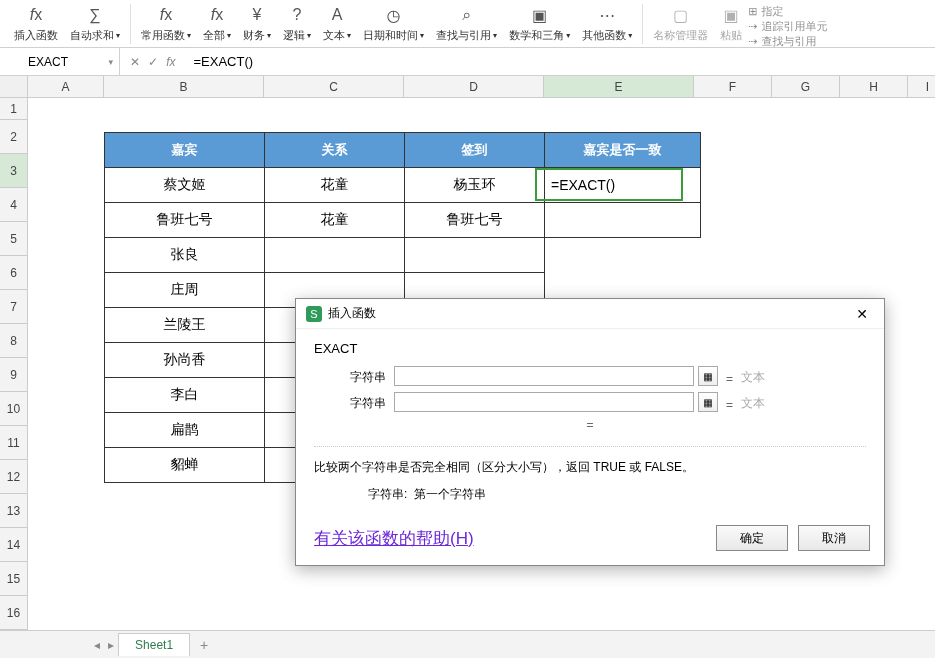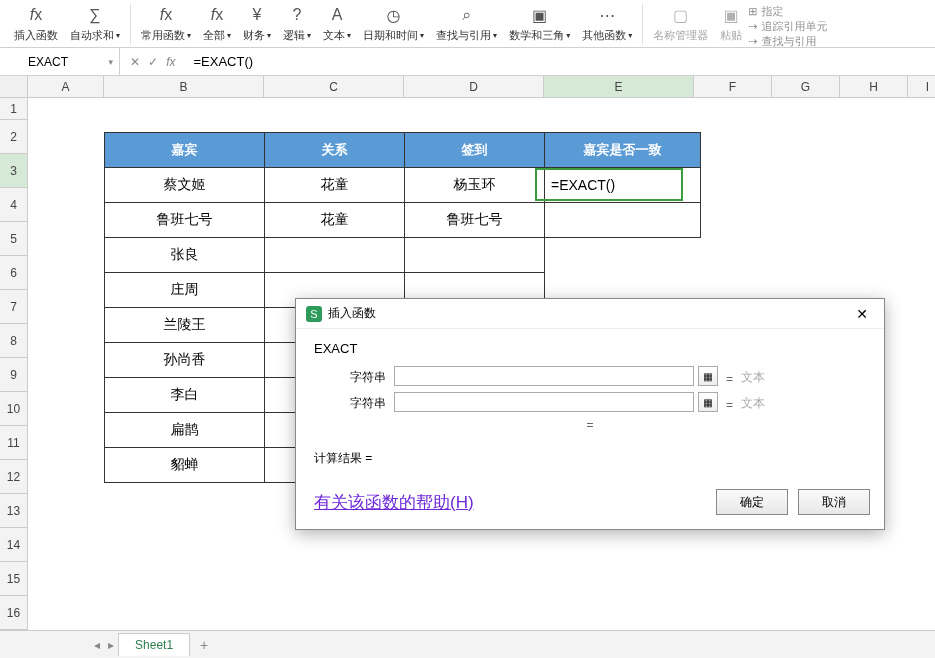--- a/index.html
+++ b/index.html
@@ -305,21 +305,24 @@
       <div class="hint">文本</div>
     </div>
     <div class="param-row">
       <div class="plbl">字符串</div>
       <input style="">
       <div class="picker">▦</div>
       <div class="eq">=</div>
       <div class="hint">文本</div>
     </div>
     <div style="text-align:center;color:#666;margin-top:6px">=</div>
-    <div class="dlg-result">计算结果 =</div>
+    <div class="dlg-desc">
+      <div>比较两个字符串是否完全相同（区分大小写），返回 TRUE 或 FALSE。</div>
+      <div class="d2"><span>字符串:</span>&nbsp;&nbsp;<span>第一个字符串</span></div>
+    </div>
   </div>
   <div class="dlg-foot">
     <a href="#">有关该函数的帮助(H)</a>
     <div class="sp"></div>
     <button>确定</button>
     <button>取消</button>
   </div>
 </div>
 
 <div class="tabs">

